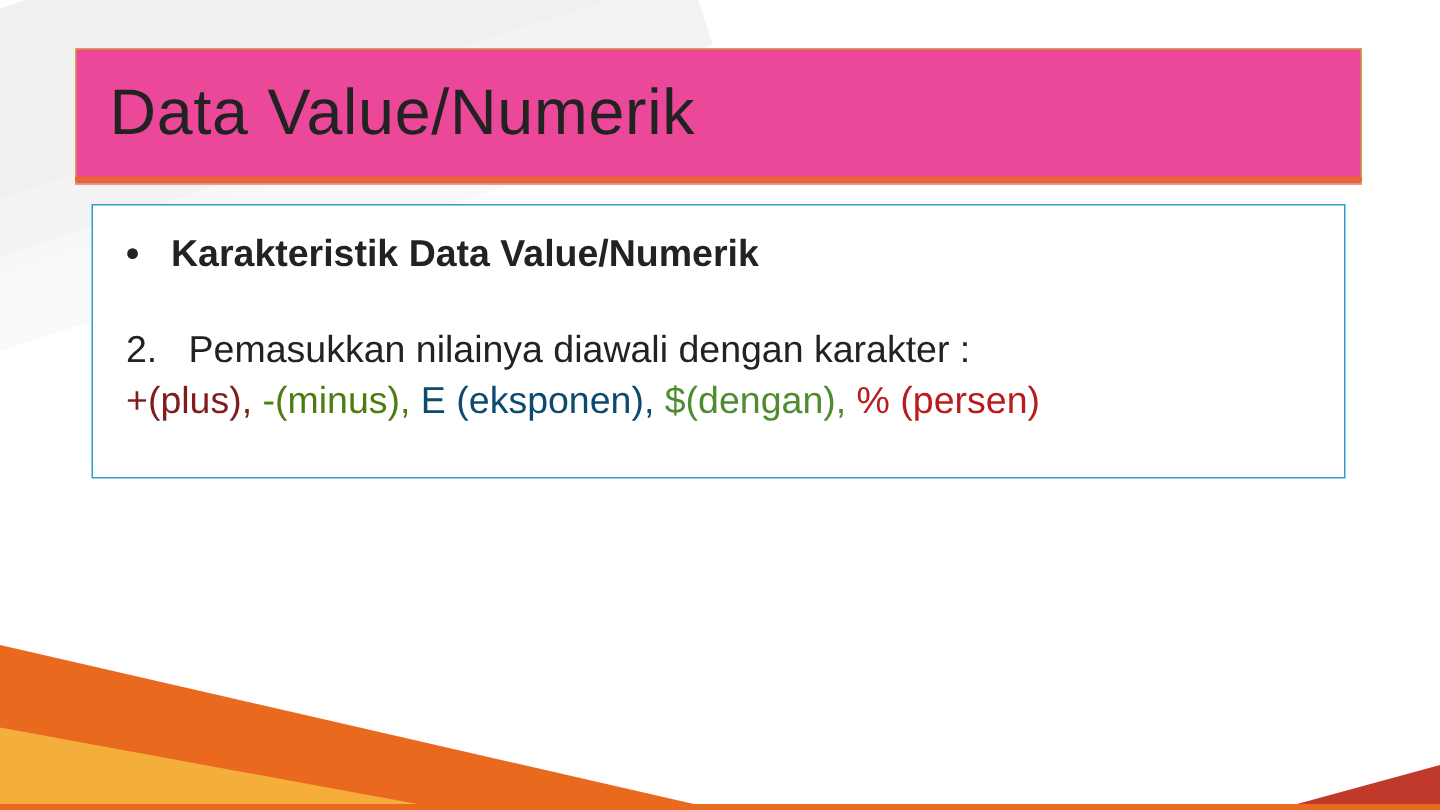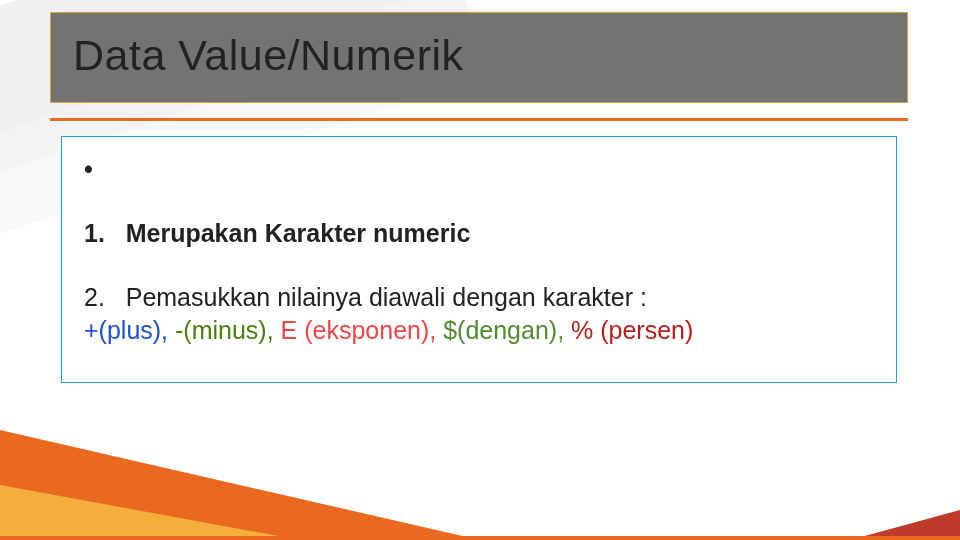--- a/index.html
+++ b/index.html
@@ -49,23 +49,23 @@
     border-bottom: 30px solid #c03a2b;
   }
   .bg .baseline {
     position: absolute; left: 0; right: 0; bottom: 0; height: 4px;
     background: #e96a1f;
   }
 
   
   .title-box {
     position: absolute; z-index: 2;
-    left: 50px; top: 12px; right: 52px;
+    left: 50px; top: 32px; right: 52px;
     border: 1px solid #d8a24a;
-    background: #737373;
+    background: #ec4899;
     padding: 18px 22px 22px 22px;
   }
   .title-text {
     font-size: 43px;
     font-weight: 400;
     color: #222;
     letter-spacing: 0.5px;
   }
   .title-underline {
     position: absolute;
@@ -92,23 +92,23 @@
   .bullet-dot {
     width: 30px; flex-shrink: 0; text-align: left;
     font-weight: 700;
   }
   .bullet-lbl { font-weight: 700; }
 
   .num-row { margin-bottom: 30px; font-weight: 700; }
   .num-row2 { font-weight: 400; }
 
   .c-black  { color: #222222; }
-  .c-blue   { color: #1d4ed8; }
+  .c-blue   { color: #7f1d1d; }
   .c-cyan   { color: #4d7c0f; }
-  .c-red    { color: #ef4444; }
+  .c-red    { color: #0c4a6e; }
   .c-green  { color: #4f8b2f; }
   .c-orange { color: #b91c1c; }
 </style>
 </head>
 <body>
 
 <div class="bg">
   <div class="strip1"></div>
   <div class="strip2"></div>
   <div class="strip3"></div>
@@ -120,27 +120,23 @@
 
 <div class="title-box">
   <div class="title-text">Data Value/Numerik</div>
 </div>
 <div class="title-underline"></div>
 
 <div class="body-box">
 
   <div class="bullet-row">
     <div class="bullet-dot">•</div>
+    <div class="bullet-lbl">Karakteristik Data Value/Numerik</div>
   </div>
 
-  <div class="num-row">
-    <span>1.</span>
-    <span>&nbsp;</span>
-    <span>Merupakan Karakter numeric</span>
-  </div>
 
   <div class="num-row2">
     <span class="c-black">2.</span>
     <span>&nbsp;</span>
     <span class="c-black">Pemasukkan nilainya diawali dengan karakter :</span><br>
     <span class="c-blue">+(plus),</span>
     <span> </span>
     <span class="c-cyan">-(minus),</span>
     <span> </span>
     <span class="c-red">E (eksponen),</span>

